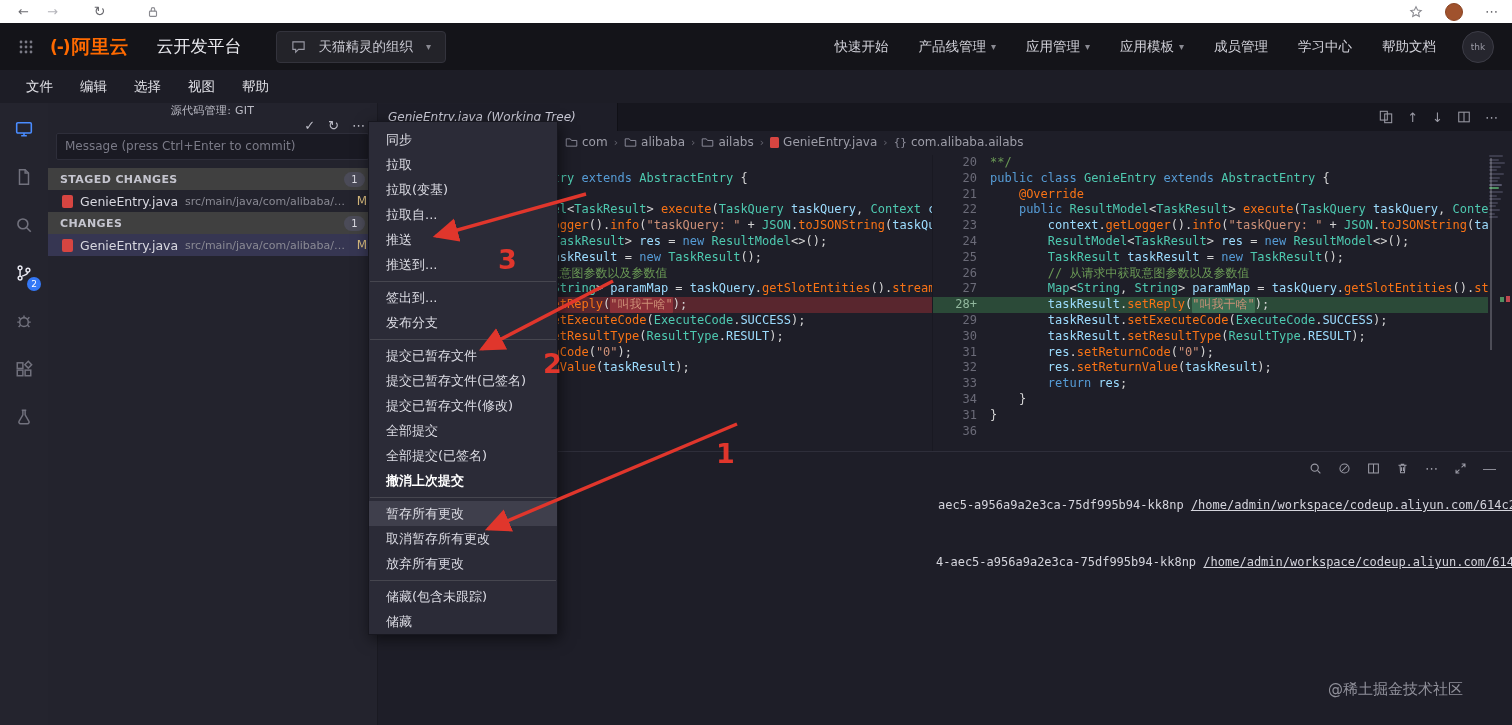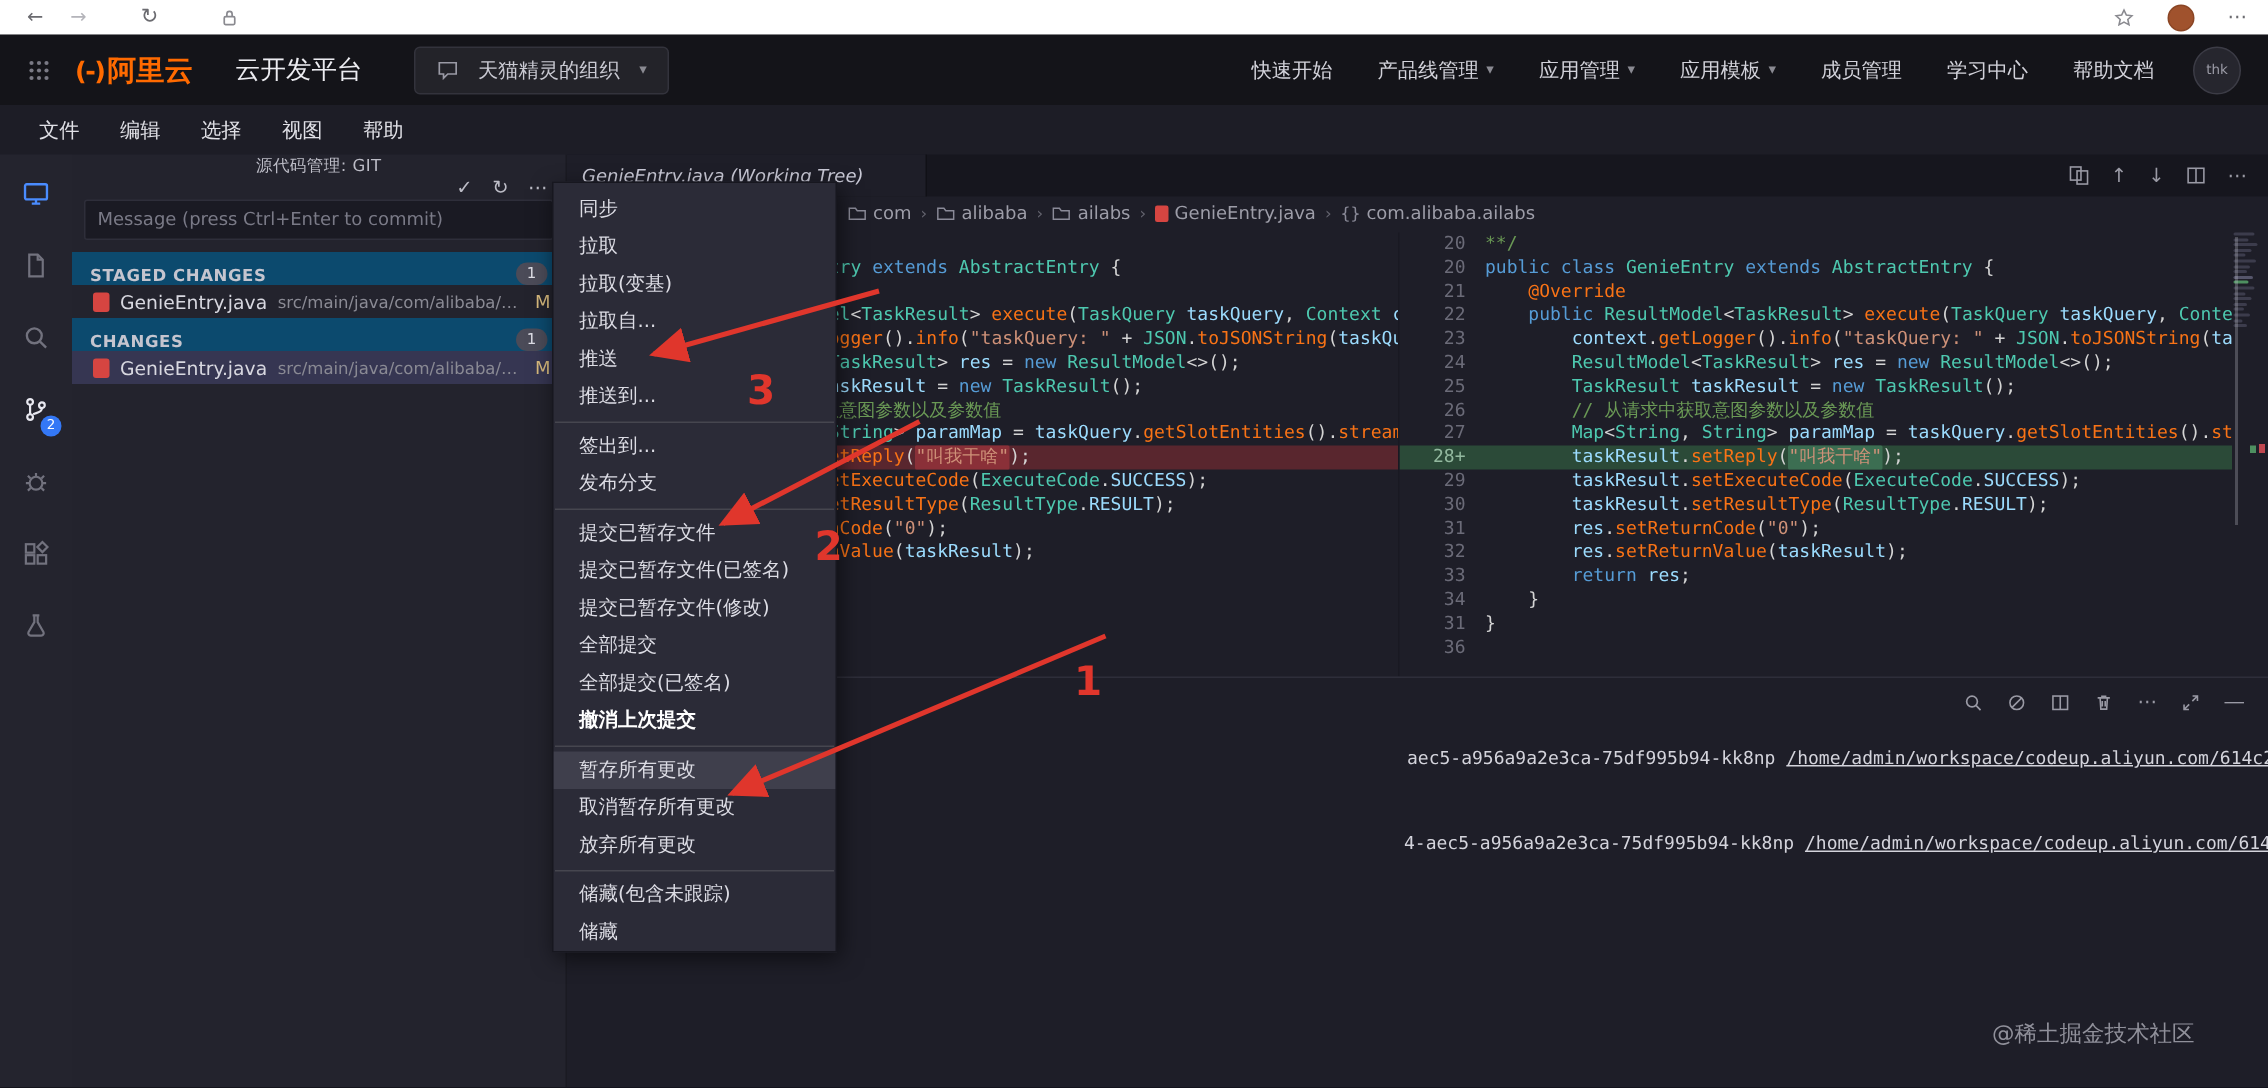--- a/index.html
+++ b/index.html
@@ -50,21 +50,21 @@
 
   
   .sidebar{position:absolute;top:103px;bottom:0;left:48px;width:330px;background:#23232d;border-right:1px solid #1a1a22;box-sizing:border-box;}
   .scm-head{height:30px;display:flex;align-items:center;padding:0 12px;flex-direction:column;}
   .scm-title{font-size:11px;color:#bcbcc6;letter-spacing:.3px;white-space:nowrap;}
   .scm-actions{margin-left:auto;display:flex;gap:13px;color:#bcbcc6;font-size:13px;}
   .scm-actions span{cursor:pointer;}
   .scm-input{margin:0 8px;height:25px;line-height:25px;background:#1a1a23;border:1px solid #2e2e3a;border-radius:2px;
              padding:0 8px;font-size:12px;color:#7a7a87;overflow:hidden;white-space:nowrap;cursor:text;}
   .scm-groups{margin-top:8px;}
-  .grp-head{height:22px;background:#0c4a6e;display:flex;align-items:flex-end;padding:0 12px;
+  .grp-head{height:22px;background:#404040;display:flex;align-items:center;padding:0 12px;
             font-size:11px;font-weight:bold;color:#c5c5cf;letter-spacing:.4px;cursor:pointer;gap:12px;}
   .grp-count{margin-left:auto;background:#4b4b58;border-radius:10px;padding:0 7px;height:15px;line-height:15px;
              font-size:10px;font-weight:normal;color:#dcdce4;}
   .file-row{height:22px;display:flex;align-items:center;padding:0 10px 0 14px;gap:7px;cursor:pointer;}
   .file-row.selected{background:#363652;}
   .jicon{width:11px;height:13px;background:#d64541;border-radius:2px;flex-shrink:0;}
   .fname{font-size:12.5px;color:#d8d8e0;white-space:nowrap;}
   .fpath{font-size:11px;color:#8a8a94;white-space:nowrap;overflow:hidden;text-overflow:ellipsis;flex:1;}
   .fstatus{font-size:12px;color:#d7ba7d;margin-left:4px;}
 

